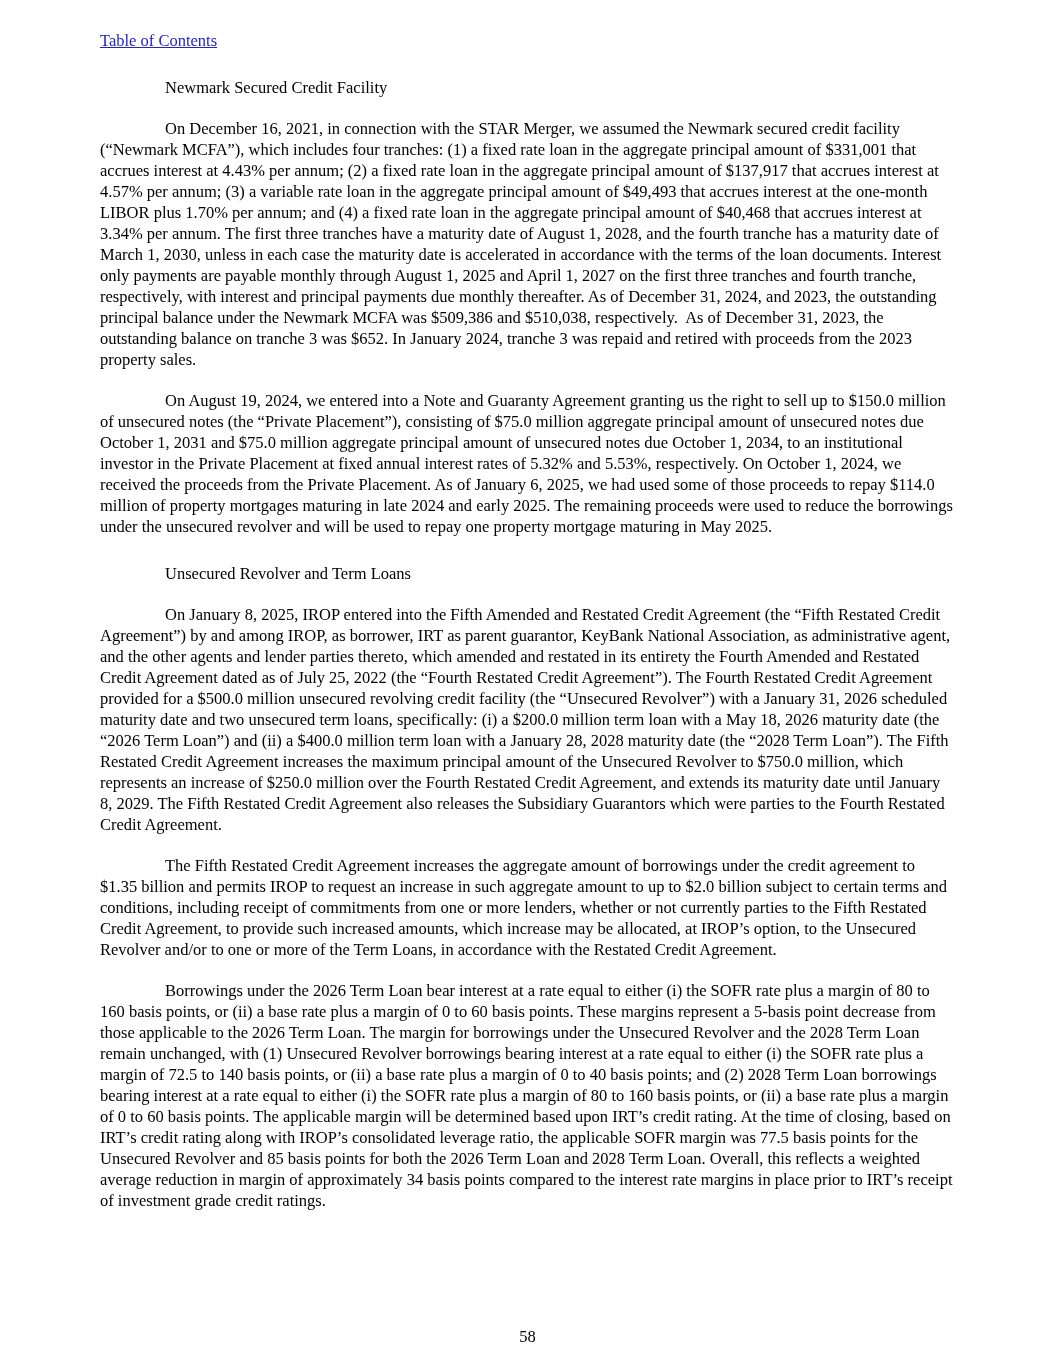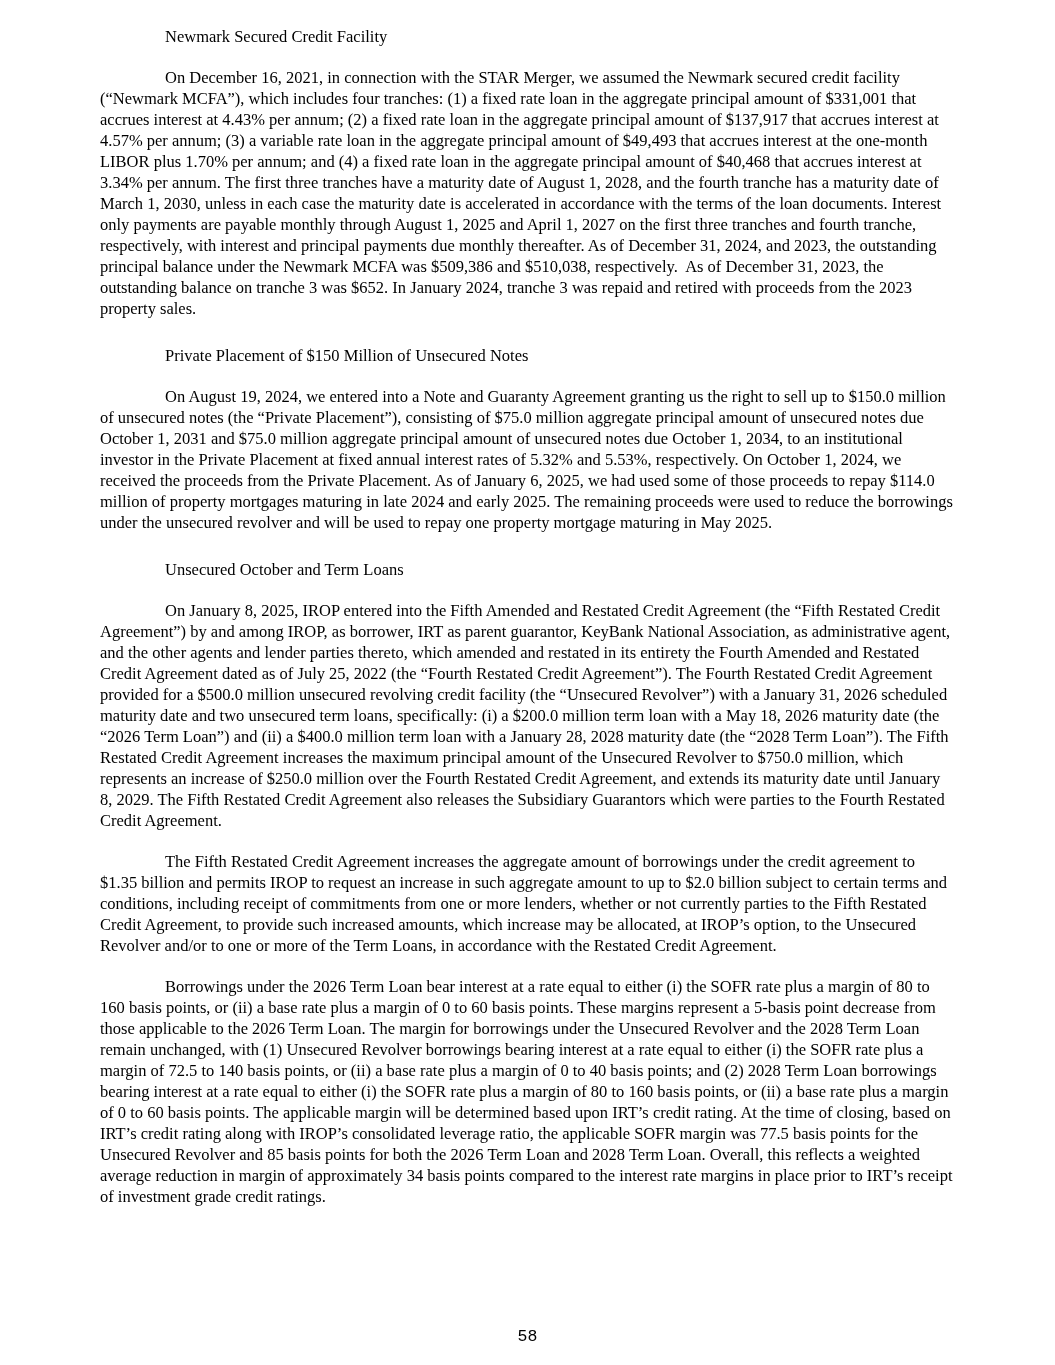--- a/index.html
+++ b/index.html
@@ -39,40 +39,41 @@
     margin: 20px 0 0 0;
     text-align: left;
     font-family: Liberation Serif, serif;
   }
   .page-number {
     position: absolute;
     bottom: 18px;
     left: 0;
     width: 100%;
     text-align: center;
-    font-family: Liberation Mono, monospace;
   }
 </style>
 </head>
 <body>
 
 <div>
 
+  <div class="toc-row">
+    <a class="toc-link">Table of Contents</a>
+  </div>
 
   <div class="content">
 
     <h3 class="section-heading">Newmark Secured Credit Facility</h3>
 
     <p class="body-para">On December 16, 2021, in connection with the STAR Merger, we assumed the Newmark secured credit facility (“Newmark MCFA”), which includes four tranches: (1) a fixed rate loan in the aggregate principal amount of $331,001 that accrues interest at 4.43% per annum; (2) a fixed rate loan in the aggregate principal amount of $137,917 that accrues interest at 4.57% per annum; (3) a variable rate loan in the aggregate principal amount of $49,493 that accrues interest at the one-month LIBOR plus 1.70% per annum; and (4) a fixed rate loan in the aggregate principal amount of $40,468 that accrues interest at 3.34% per annum. The first three tranches have a maturity date of August 1, 2028, and the fourth tranche has a maturity date of March 1, 2030, unless in each case the maturity date is accelerated in accordance with the terms of the loan documents. Interest only payments are payable monthly through August 1, 2025 and April 1, 2027 on the first three tranches and fourth tranche, respectively, with interest and principal payments due monthly thereafter. As of December 31, 2024, and 2023, the outstanding principal balance under the Newmark MCFA was $509,386 and $510,038, respectively.&nbsp; As of December 31, 2023, the outstanding balance on tranche 3 was $652. In January 2024, tranche 3 was repaid and retired with proceeds from the 2023 property sales.</p>
 
-    <h3 class="section-heading">Private Placement of $150 Million of Unsecured Notes</h3>
 
     <p class="body-para">On August 19, 2024, we entered into a Note and Guaranty Agreement granting us the right to sell up to $150.0 million of unsecured notes (the “Private Placement”), consisting of $75.0 million aggregate principal amount of unsecured notes due October 1, 2031 and $75.0 million aggregate principal amount of unsecured notes due October 1, 2034, to an institutional investor in the Private Placement at fixed annual interest rates of 5.32% and 5.53%, respectively. On October 1, 2024, we received the proceeds from the Private Placement. As of January 6, 2025, we had used some of those proceeds to repay $114.0 million of property mortgages maturing in late 2024 and early 2025. The remaining proceeds were used to reduce the borrowings under the unsecured revolver and will be used to repay one property mortgage maturing in May 2025.</p>
 
-    <h3 class="section-heading">Unsecured October and Term Loans</h3>
+    <h3 class="section-heading">Unsecured Revolver and Term Loans</h3>
 
     <p class="body-para">On January 8, 2025, IROP entered into the Fifth Amended and Restated Credit Agreement (the “Fifth Restated Credit Agreement”) by and among IROP, as borrower, IRT as parent guarantor, KeyBank National Association, as administrative agent, and the other agents and lender parties thereto, which amended and restated in its entirety the Fourth Amended and Restated Credit Agreement dated as of July 25, 2022 (the “Fourth Restated Credit Agreement”). The Fourth Restated Credit Agreement provided for a $500.0 million unsecured revolving credit facility (the “Unsecured Revolver”) with a January 31, 2026 scheduled maturity date and two unsecured term loans, specifically: (i) a $200.0 million term loan with a May 18, 2026 maturity date (the “2026 Term Loan”) and (ii) a $400.0 million term loan with a January 28, 2028 maturity date (the “2028 Term Loan”). The Fifth Restated Credit Agreement increases the maximum principal amount of the Unsecured Revolver to $750.0 million, which represents an increase of $250.0 million over the Fourth Restated Credit Agreement, and extends its maturity date until January 8, 2029. The Fifth Restated Credit Agreement also releases the Subsidiary Guarantors which were parties to the Fourth Restated Credit Agreement.</p>
 
     <p class="body-para">The Fifth Restated Credit Agreement increases the aggregate amount of borrowings under the credit agreement to $1.35 billion and permits IROP to request an increase in such aggregate amount to up to $2.0 billion subject to certain terms and conditions, including receipt of commitments from one or more lenders, whether or not currently parties to the Fifth Restated Credit Agreement, to provide such increased amounts, which increase may be allocated, at IROP’s option, to the Unsecured Revolver and/or to one or more of the Term Loans, in accordance with the Restated Credit Agreement.</p>
 
     <p class="body-para">Borrowings under the 2026 Term Loan bear interest at a rate equal to either (i) the SOFR rate plus a margin of 80 to 160 basis points, or (ii) a base rate plus a margin of 0 to 60 basis points. These margins represent a 5-basis point decrease from those applicable to the 2026 Term Loan. The margin for borrowings under the Unsecured Revolver and the 2028 Term Loan remain unchanged, with (1) Unsecured Revolver borrowings bearing interest at a rate equal to either (i) the SOFR rate plus a margin of 72.5 to 140 basis points, or (ii) a base rate plus a margin of 0 to 40 basis points; and (2) 2028 Term Loan borrowings bearing interest at a rate equal to either (i) the SOFR rate plus a margin of 80 to 160 basis points, or (ii) a base rate plus a margin of 0 to 60 basis points. The applicable margin will be determined based upon IRT’s credit rating. At the time of closing, based on IRT’s credit rating along with IROP’s consolidated leverage ratio, the applicable SOFR margin was 77.5 basis points for the Unsecured Revolver and 85 basis points for both the 2026 Term Loan and 2028 Term Loan. Overall, this reflects a weighted average reduction in margin of approximately 34 basis points compared to the interest rate margins in place prior to IRT’s receipt of investment grade credit ratings.</p>
 
   </div>
 
   <div class="page-number">58</div>

